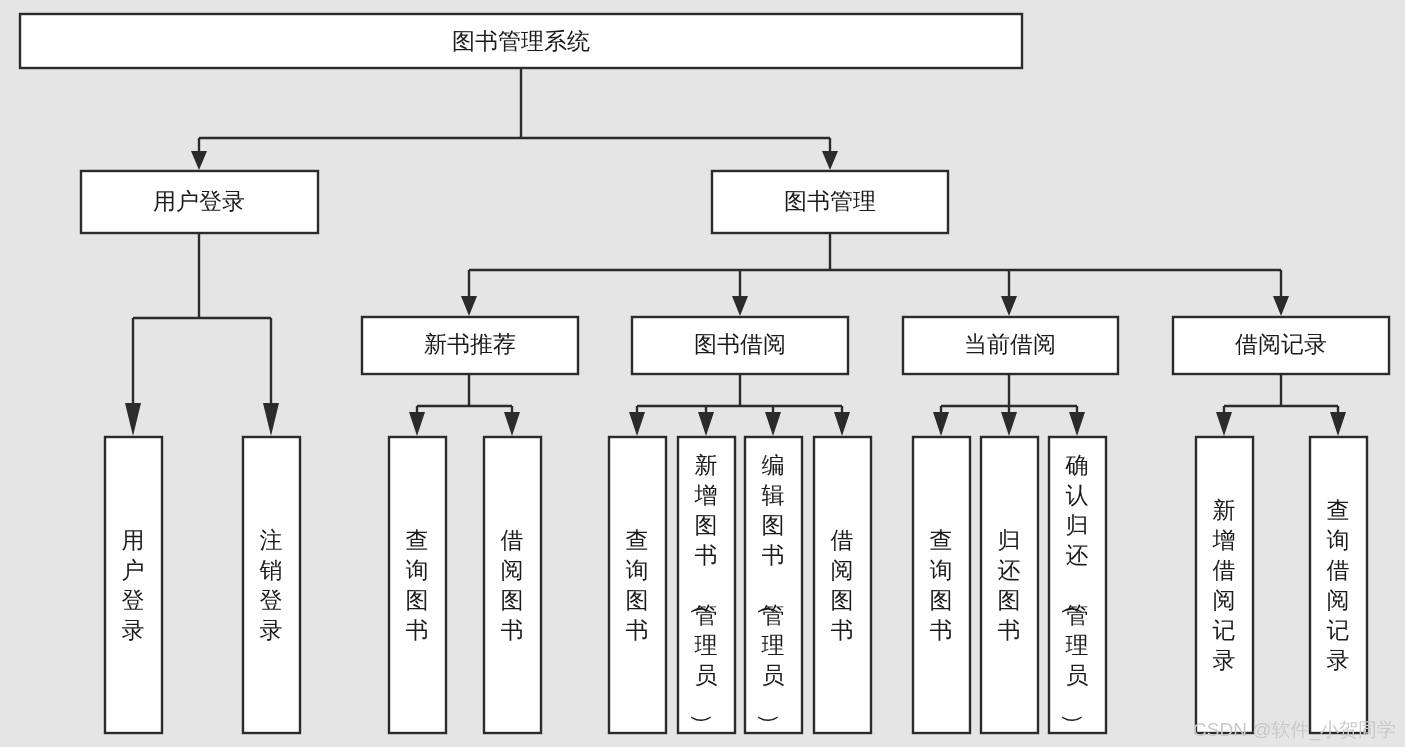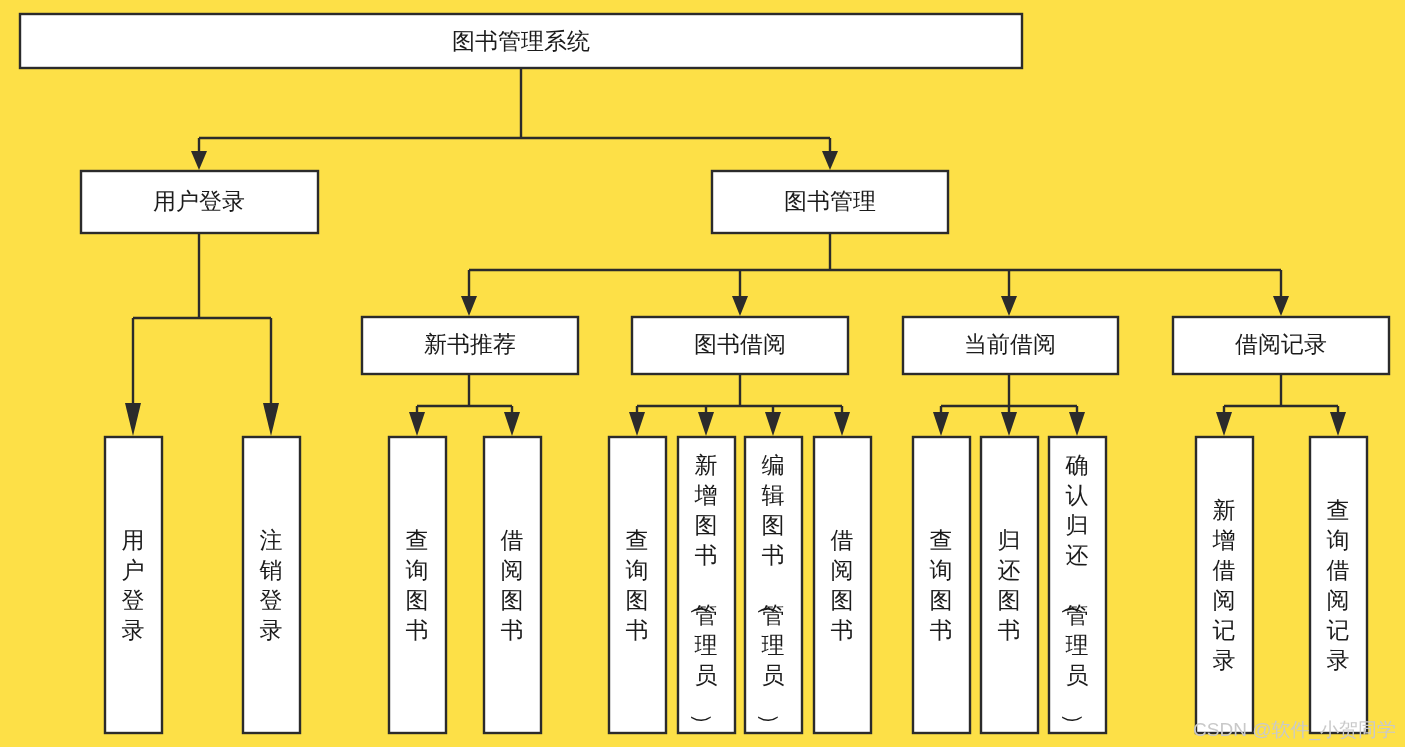--- a/index.html
+++ b/index.html
@@ -8,21 +8,21 @@
     padding: 0;
     background: #ffffff;
   }
   body {
     font-family: "Liberation Sans", "DejaVu Sans", sans-serif;
   }
   #diagram-root {
     position: relative;
     width: 1405px;
     height: 747px;
-    background: #fde047;
+    background: #e5e5e5;
     overflow: hidden;
   }
   svg#flowchart {
     position: absolute;
     top: 0;
     left: 0;
     width: 1405px;
     height: 747px;
     display: block;
   }

